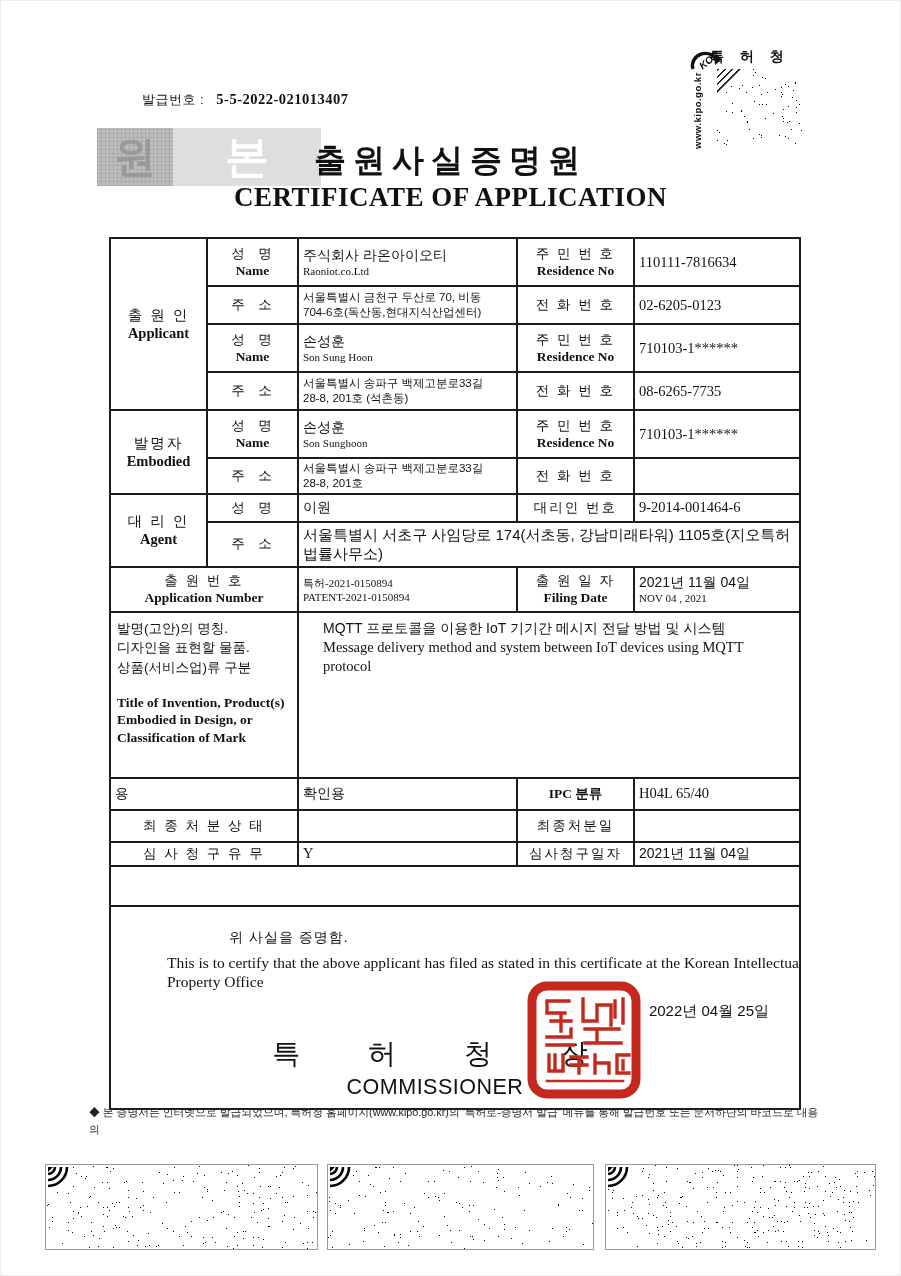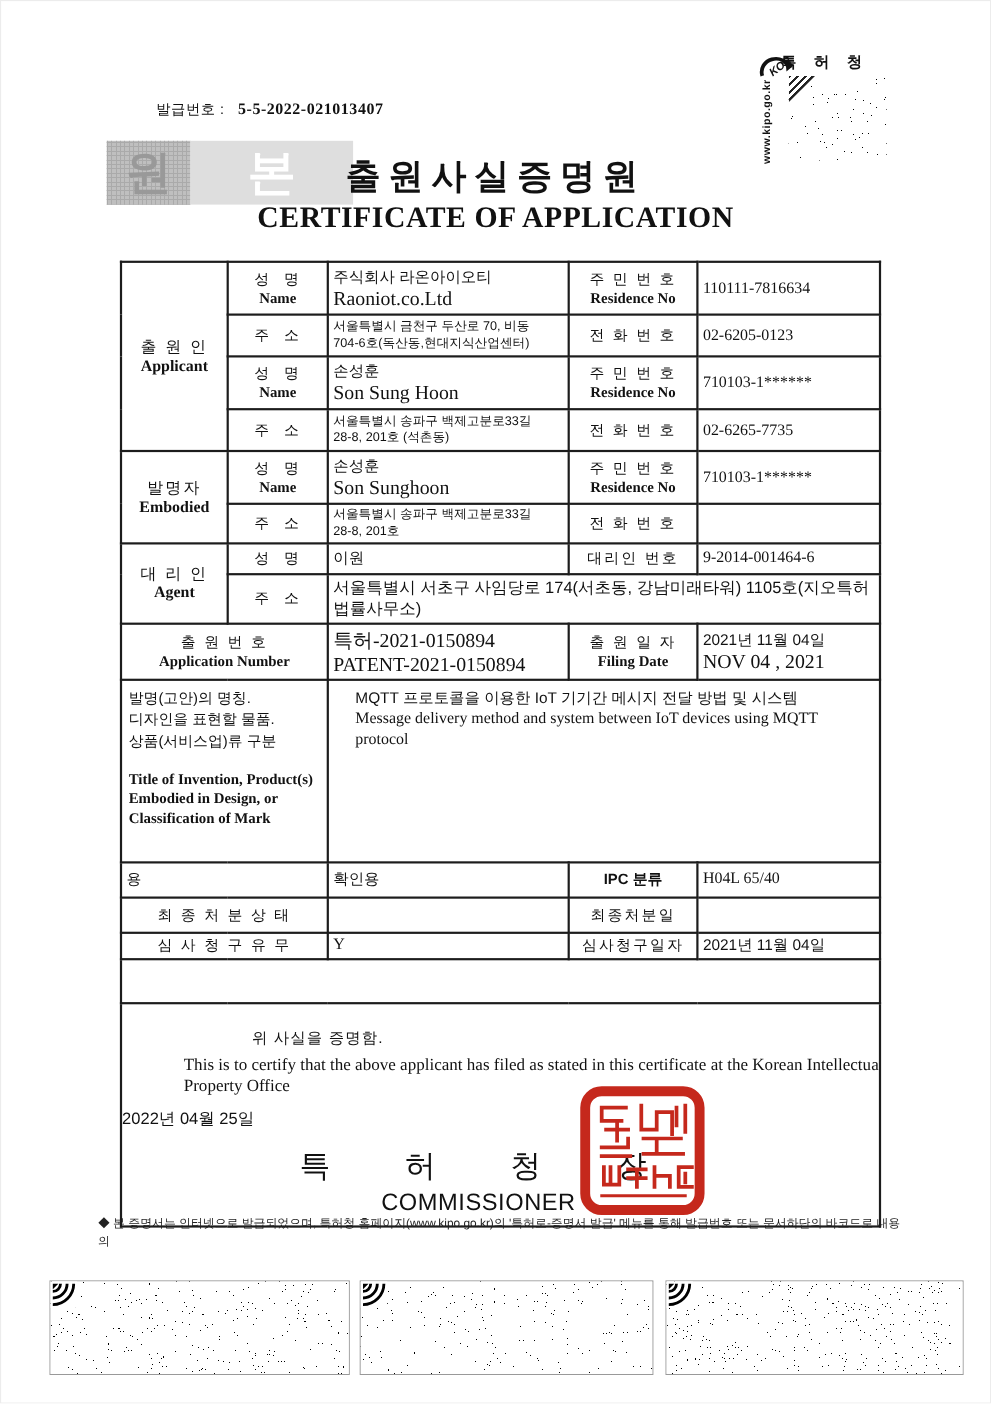--- a/index.html
+++ b/index.html
@@ -45,34 +45,34 @@
 
   
   table.main { position:absolute; left:108px; top:236px; width:690px;
     border-collapse:collapse; table-layout:fixed; }
   table.main td { border:2px solid #1c1c1c; vertical-align:middle; padding:2px 4px; overflow:hidden; }
   .group { text-align:center; font-size:14.5px; letter-spacing:2px; }
   .group .en { font-family:"Liberation Serif", serif; font-weight:bold; font-size:14.5px; letter-spacing:0; }
   .lab { text-align:center; font-size:13.5px; letter-spacing:2px; }
   .lab .en { font-family:"Liberation Serif", serif; font-weight:bold; font-size:13.5px; letter-spacing:0; }
   .val { font-size:14px; padding-left:8px; }
-  .val .serifline { font-family:"Liberation Serif", serif; font-size:18px; }
+  .val .serifline { font-family:"Liberation Serif", serif; font-size:11px; }
   .addr { font-size:11.5px; line-height:1.3; padding-left:6px; }
   .num { font-family:"Liberation Serif", serif; font-size:14.5px; padding-left:8px; }
   .pre { white-space:pre; }
   .title-cell-label { vertical-align:top !important; padding:6px 6px !important; font-size:13.5px; line-height:1.45; }
   .title-cell-label .en { font-family:"Liberation Serif", serif; font-weight:bold; font-size:13.5px; line-height:1.3; display:block; margin-top:16px; }
   .title-cell-val { vertical-align:top !important; padding:6px 24px !important; font-size:14px; line-height:1.35; }
   .title-cell-val .en { font-family:"Liberation Serif", serif; font-size:14.5px; }
 
   
   td.certcell { position:relative; vertical-align:top !important; padding:0 !important; }
   .cert-ko { margin:22px 0 0 118px; font-size:14px; letter-spacing:1px; }
   .cert-en { margin:6px 0 0 56px; width:648px; font-family:"Liberation Serif", serif; font-size:15.5px; line-height:1.25; }
-  .cert-date { margin-top:10px; text-align:left; font-size:15px; padding-right:30px; }
+  .cert-date { margin-top:10px; text-align:right; font-size:15px; padding-right:30px; }
   .comm-ko { margin-top:14px; text-align:center; font-size:28px; font-weight:500; letter-spacing:30px; padding-right:20px; white-space:nowrap; }
   .comm-en { margin-top:2px; text-align:center; font-size:21.5px; font-family:"Liberation Sans", sans-serif; letter-spacing:0.5px; padding-right:40px; }
   .seal { position:absolute; left:416px; top:74px; width:114px; height:118px; }
 
   
   .notice { position:absolute; left:88px; top:1103px; width:732px; font-size:10.8px; line-height:1.6; color:#222; }
 
   .bc { position:absolute; top:1163px; height:86px; border:1px solid #999; background:#fff; }
   .bc svg.noise { display:block; width:100%; height:100%; }
   .bc .arcs { position:absolute; left:0; top:0; width:24px; height:24px; background:#fff; }
@@ -177,21 +177,21 @@
       <td class="num">710103-1******</td>
     </tr>
 
     <tr style="height:38px">
       <td class="lab pre">주  소</td>
       <td class="addr">
         <div>서울특별시 송파구 백제고분로33길</div>
         <div>28-8, 201호 (석촌동)</div>
       </td>
       <td class="lab">전 화 번 호</td>
-      <td class="num">02-6265-7735</td>
+      <td class="num">08-6265-7735</td>
     </tr>
 
     <tr style="height:48px">
       <td class="group" rowspan="2">
         <div>발명자</div>
         <div class="en">Embodied</div>
       </td>
       <td class="lab">
         <div class="pre">성  명</div>
         <div class="en">Name</div>
@@ -261,21 +261,21 @@
       </td>
       <td class="title-cell-val" colspan="3">
         <div>MQTT 프로토콜을 이용한 IoT 기기간 메시지 전달 방법 및 시스템</div>
         <div class="en">Message delivery method and system between IoT devices using MQTT protocol</div>
       </td>
     </tr>
 
     <tr style="height:32px">
       <td class="lab pre" colspan="2">용                              도</td>
       <td class="val">확인용</td>
-      <td class="lab" style="font-weight:bold; font-family:Liberation Sans, sans-serif; letter-spacing:0;margin-top:15px;">IPC 분류</td>
+      <td class="lab" style="font-weight:bold; font-family:Liberation Serif, serif; letter-spacing:0;margin-top:15px;">IPC 분류</td>
       <td class="num">H04L 65/40</td>
     </tr>
 
     <tr style="height:32px">
       <td class="lab" colspan="2">최 종 처 분 상 태</td>
       <td class="val"></td>
       <td class="lab">최종처분일</td>
       <td class="num"></td>
     </tr>
 

